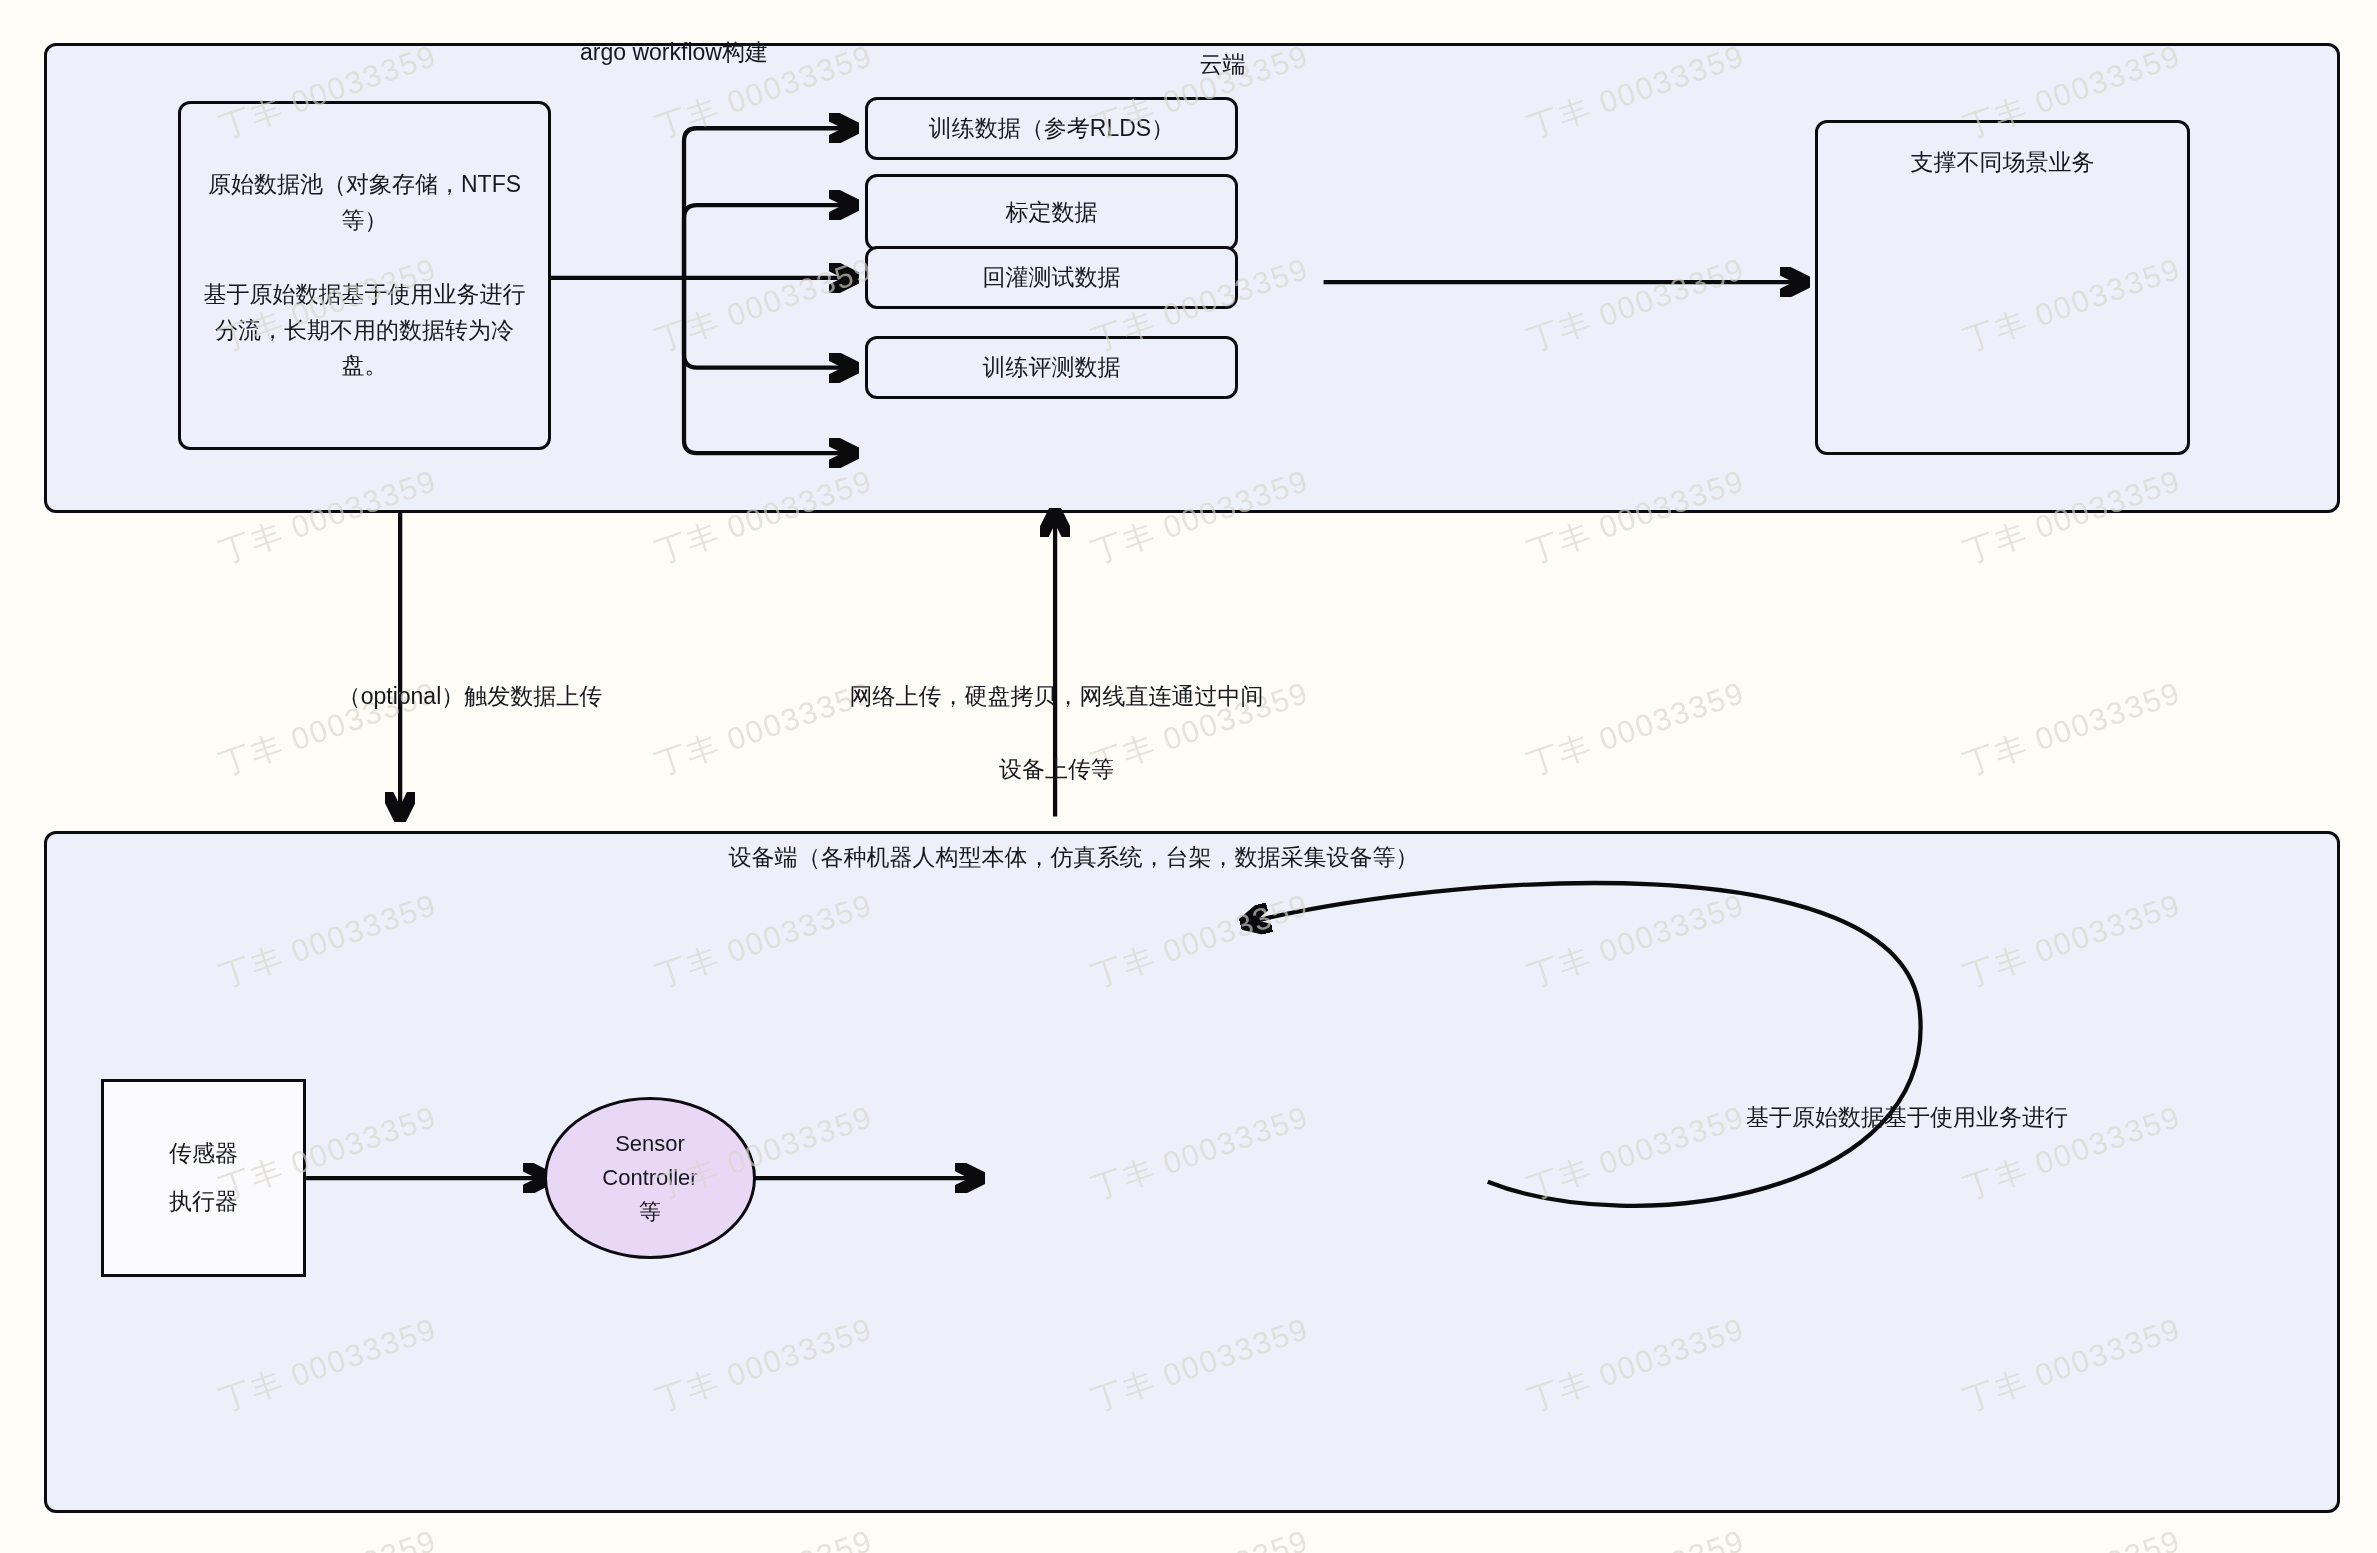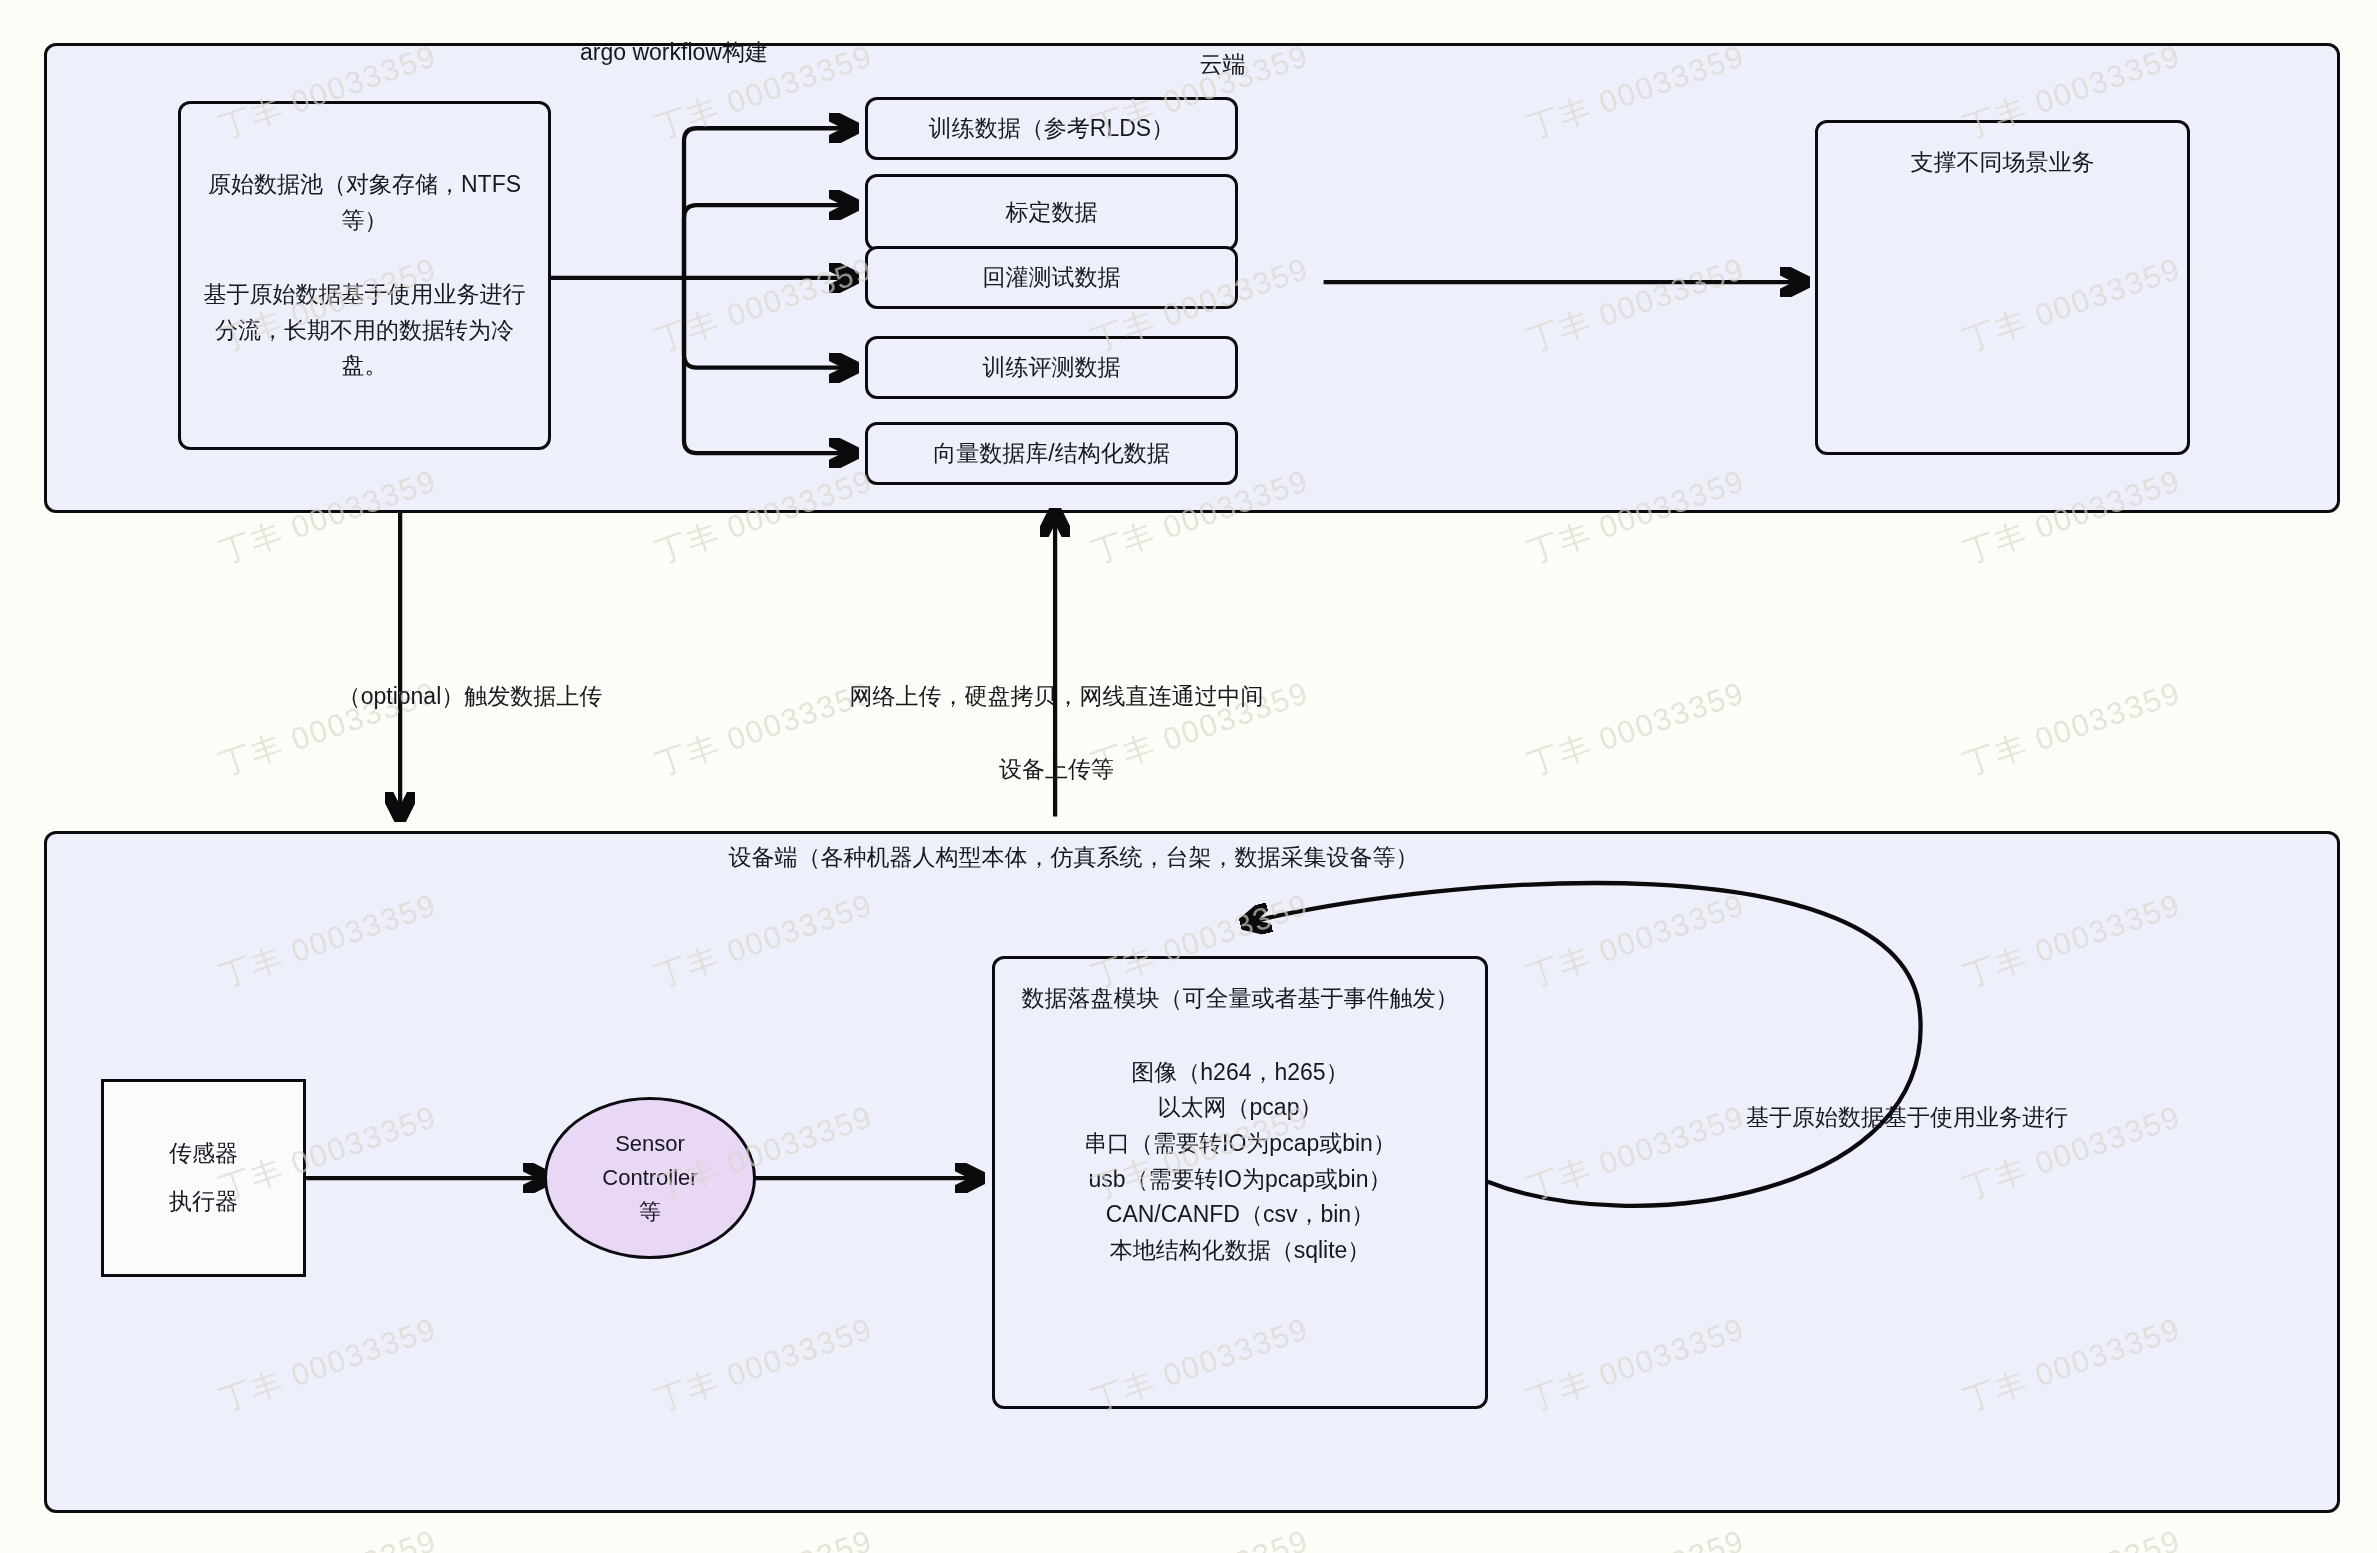--- a/index.html
+++ b/index.html
@@ -162,23 +162,20 @@
   </div>
   <div class="node" style="left:865px;top:174px;width:373px;height:77px;">
     <span>标定数据</span>
   </div>
   <div class="node" style="left:865px;top:246px;width:373px;height:63px;align-items:center;">
     <span>回灌测试数据</span>
   </div>
   <div class="node" style="left:865px;top:336px;width:373px;height:63px;">
     <span>训练评测数据</span>
   </div>
-  <div class="node" style="left:865px;top:422px;width:373px;height:63px;">
-    <span>向量数据库/结构化数据</span>
-  </div>
 
   <div class="node node-top" style="left:1815px;top:120px;width:375px;height:335px;">
     <span class="hd">支撑不同场景业务</span>
   </div>
 
   <div class="label" style="left:265px;top:654px;width:410px;margin-top:24px;">（optional）触发数据上传</div>
 
   <div class="label" style="left:817px;top:641px;width:479px;">
     <span>网络上传，硬盘拷贝，网线直连通过中间</span><br>
     <span>设备上传等</span>
@@ -188,28 +185,17 @@
     <span class="ln">传感器</span>
     <span class="ln">执行器</span>
   </div>
 
   <div class="node ellipse" style="left:544px;top:1097px;width:212px;height:162px;">
     <span class="ln">Sensor</span>
     <span class="ln">Controller</span>
     <span class="ln">等</span>
   </div>
 
-  <div class="node node-top" style="left:992px;top:956px;width:496px;height:453px;">
-    <span class="hd">数据落盘模块（可全量或者基于事件触发）</span>
-    <div class="body">
-      <span class="ln">图像（h264，h265）</span>
-      <span class="ln">以太网（pcap）</span>
-      <span class="ln">串口（需要转IO为pcap或bin）</span>
-      <span class="ln">usb（需要转IO为pcap或bin）</span>
-      <span class="ln">CAN/CANFD（csv，bin）</span>
-      <span class="ln">本地结构化数据（sqlite）</span>
-    </div>
-  </div>
 
   <div class="label" style="left:1719px;top:1099px;width:376px;">基于原始数据基于使用业务进行</div>
 
 </div>
 
 
 </body></html>

